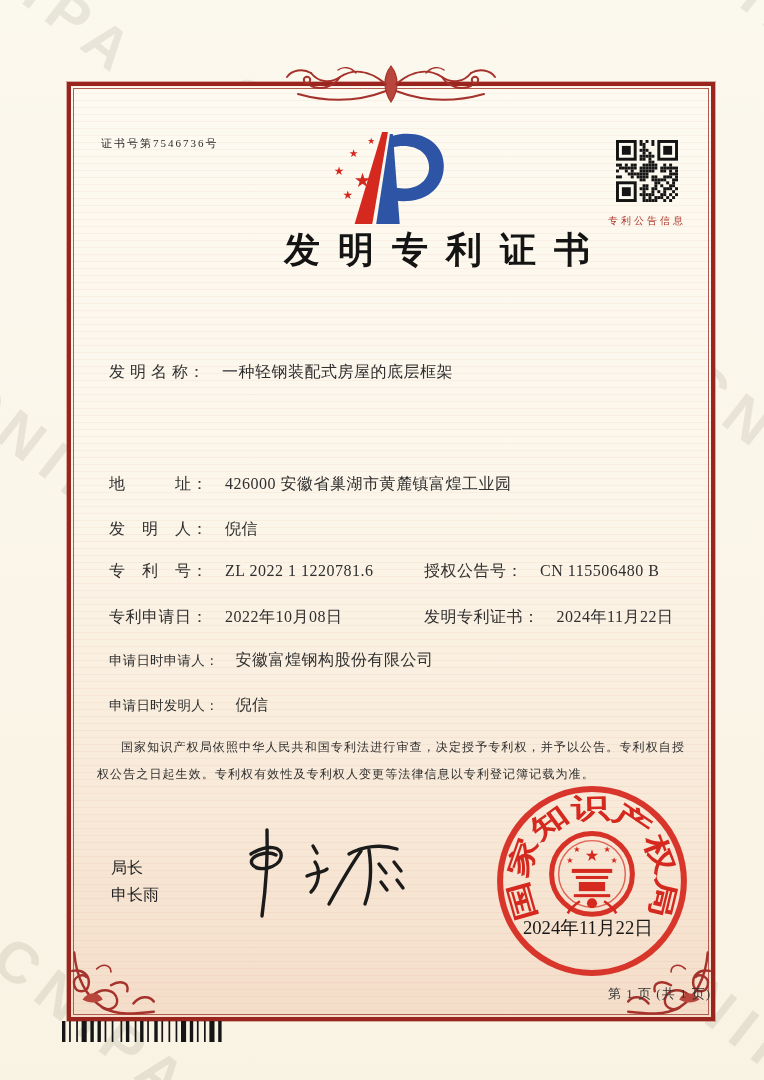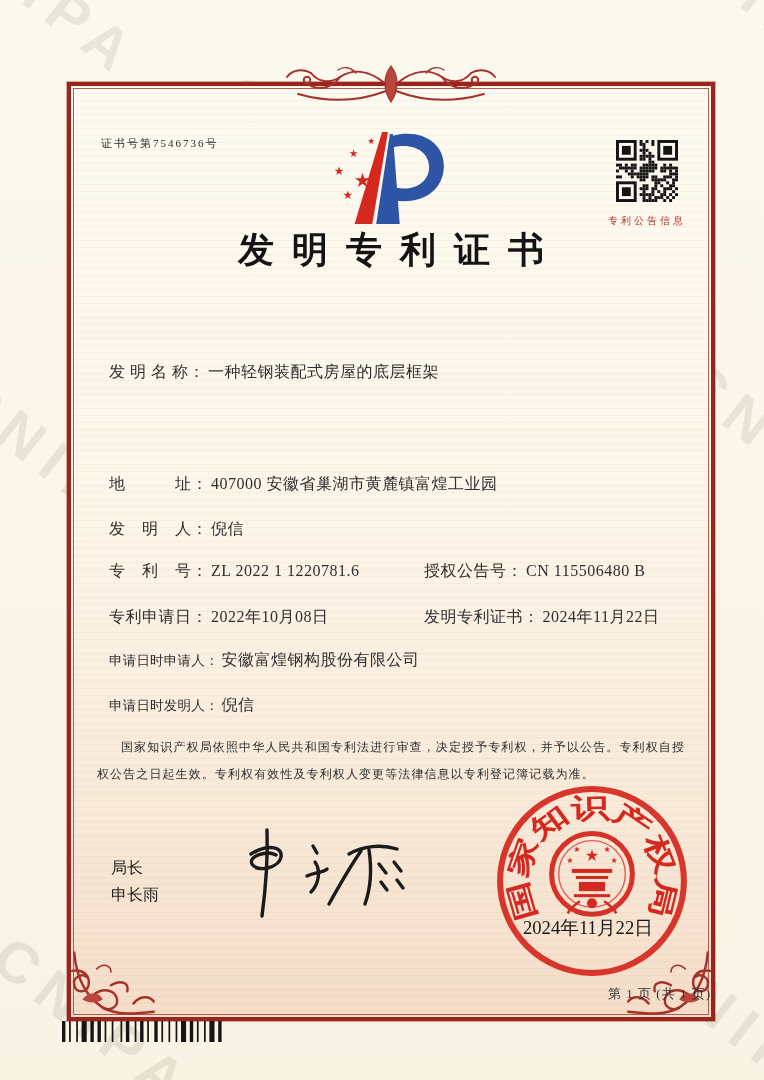--- a/index.html
+++ b/index.html
@@ -23,26 +23,26 @@
   }
   .frame::before{
     content:"";position:absolute;inset:2px;border:1px solid #b45a4e;pointer-events:none;
   }
   .certno{position:absolute;left:30px;top:50px;font-size:11px;color:#2a2a2a;letter-spacing:2px;}
   .logo{position:absolute;left:250px;top:44px;}
   .qr-wrap{position:absolute;left:514px;top:54px;width:124px;text-align:center;}
   .qr-caption{margin-top:8px;font-size:10px;color:#b0382e;letter-spacing:3px;}
   .title{
     position:absolute;top:140px;left:0;width:100%;text-align:center;
-    font-size:36px;font-weight:700;color:#141414;letter-spacing:18px;text-indent:18px;
+    font-size:36px;font-weight:700;color:#141414;letter-spacing:18px;text-indent:18px;padding-left:46px;
   }
   .row{position:absolute;left:38px;font-size:16px;color:#2f2f2f;white-space:nowrap;letter-spacing:.5px;}
   .row .lab{display:inline-block;margin-top:40px;}
   .row .lab.small{font-size:13.5px;letter-spacing:.2px;}
-  .row .val{margin-left:3px;}
+  .row .val{margin-left:17px;}
   .col2{position:absolute;left:315px;top:0;}
   .r1{top:236px}.r2{top:298px}.r3{top:348px}.r4{top:393px}
   .r5{top:435px;width:585px}.r6{top:481px;width:585px}
   .r7{top:526px}.r8{top:571px}
   .statement{
     position:absolute;top:648px;left:26px;right:26px;
     font-size:12px;line-height:27px;color:#2e2e2e;
     text-align:justify;text-indent:2em;letter-spacing:1.1px;
   }
   .issuer{position:absolute;left:40px;top:768px;font-size:16px;color:#1f1f1f;line-height:27px;}
@@ -283,21 +283,21 @@
       </svg>
     <div class="qr-caption">专利公告信息</div>
   </div>
 
   <div class="title">发明专利证书</div>
 
   <div class="row r1">
     <span class="lab">发 明 名 称：</span><span class="val">一种轻钢装配式房屋的底层框架</span>
   </div>
   <div class="row r3">
-    <span class="lab">地　　　址：</span><span class="val">407000 安徽省巢湖市黄麓镇富煌工业园</span>
+    <span class="lab">地　　　址：</span><span class="val">426000 安徽省巢湖市黄麓镇富煌工业园</span>
   </div>
   <div class="row r4">
     <span class="lab">发　明　人：</span><span class="val">倪信</span>
   </div>
   <div class="row r5">
     <span class="lab">专　利　号：</span><span class="val">ZL 2022 1 1220781.6</span>
     <span class="col2">
       <span class="lab">授权公告号：</span><span class="val">CN 115506480 B</span>
     </span>
   </div>

